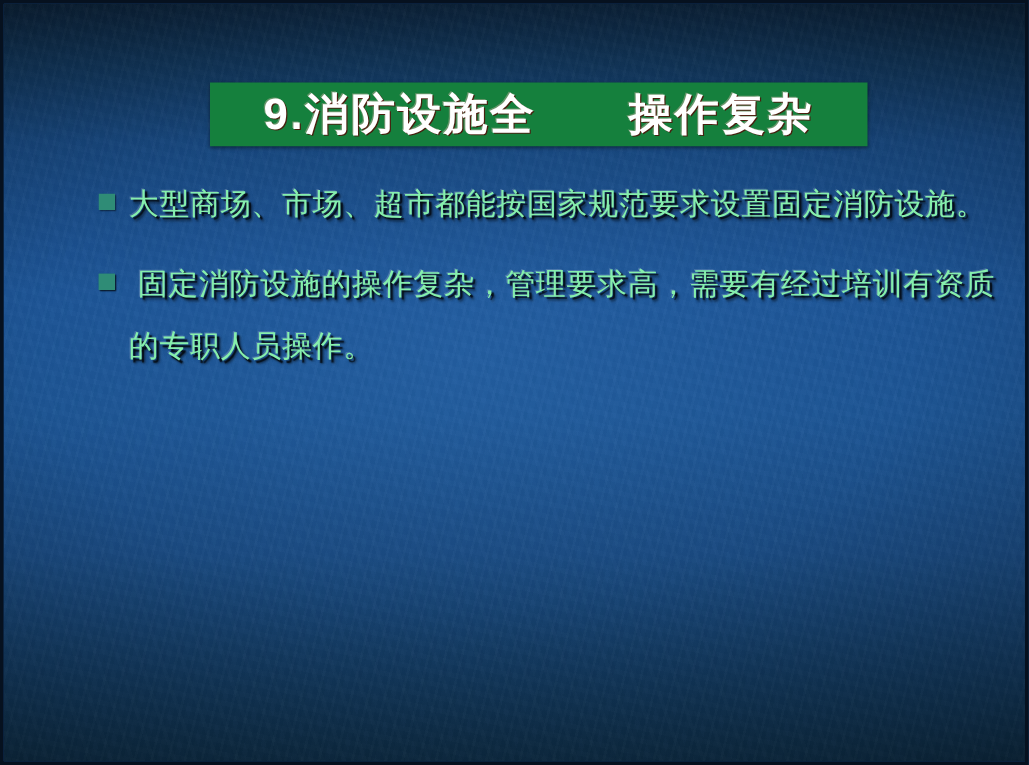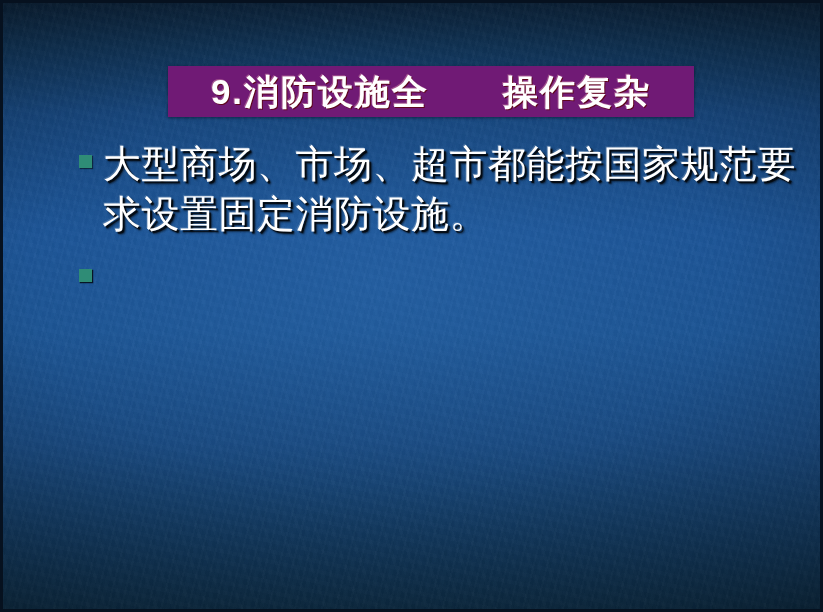--- a/index.html
+++ b/index.html
@@ -67,21 +67,21 @@
         rgba(0,0,0,.38) 100%);
   }
 
   
   .title-banner {
     position: absolute;
     left: 165px;
     top: 63px;
     width: 526px;
     height: 51px;
-    background: #701a75;
+    background: #15803d;
     display: flex;
     align-items: center;
     justify-content: center;
     box-shadow: 0 1px 3px rgba(0,0,0,.45);
   }
   .title-text {
     color: #ffffff;
     font-size: 35px;
     font-weight: bold;
     letter-spacing: 2px;
@@ -108,22 +108,22 @@
   .bullet-marker {
     position: absolute;
     left: 76px;
     top: 16px;
     width: 13px;
     height: 13px;
     background: #2f8c76;
     box-shadow: 1px 1px 1px rgba(0,0,0,.5);
   }
   .bullet-text {
-    color: #ffffff;
-    font-size: 38px;
+    color: #86efac;
+    font-size: 24px;
     line-height: 50px;
     white-space: pre-wrap;
     letter-spacing: .5px;
     text-shadow:
       2px 2px 1px rgba(0,0,0,.85),
       3px 3px 2px rgba(0,0,0,.45),
       -1px -1px 0 rgba(255,255,255,.18);
   }
 </style>
 </head>
@@ -145,16 +145,17 @@
       <span class="bullet-marker"></span>
       <span class="bullet-text">大型商场、市场、超市都能按国家规范要求设置固定消防设施。</span>
     </div>
 
     <div class="bullet-row">
       <span class="bullet-marker"></span>
     </div>
 
     <div class="bullet-row">
       <span class="bullet-marker"></span>
+      <span class="bullet-text"> 固定消防设施的操作复杂，管理要求高，需要有经过培训有资质的专职人员操作。</span>
     </div>
 
   </div>
 </div>
 
 </body></html>

